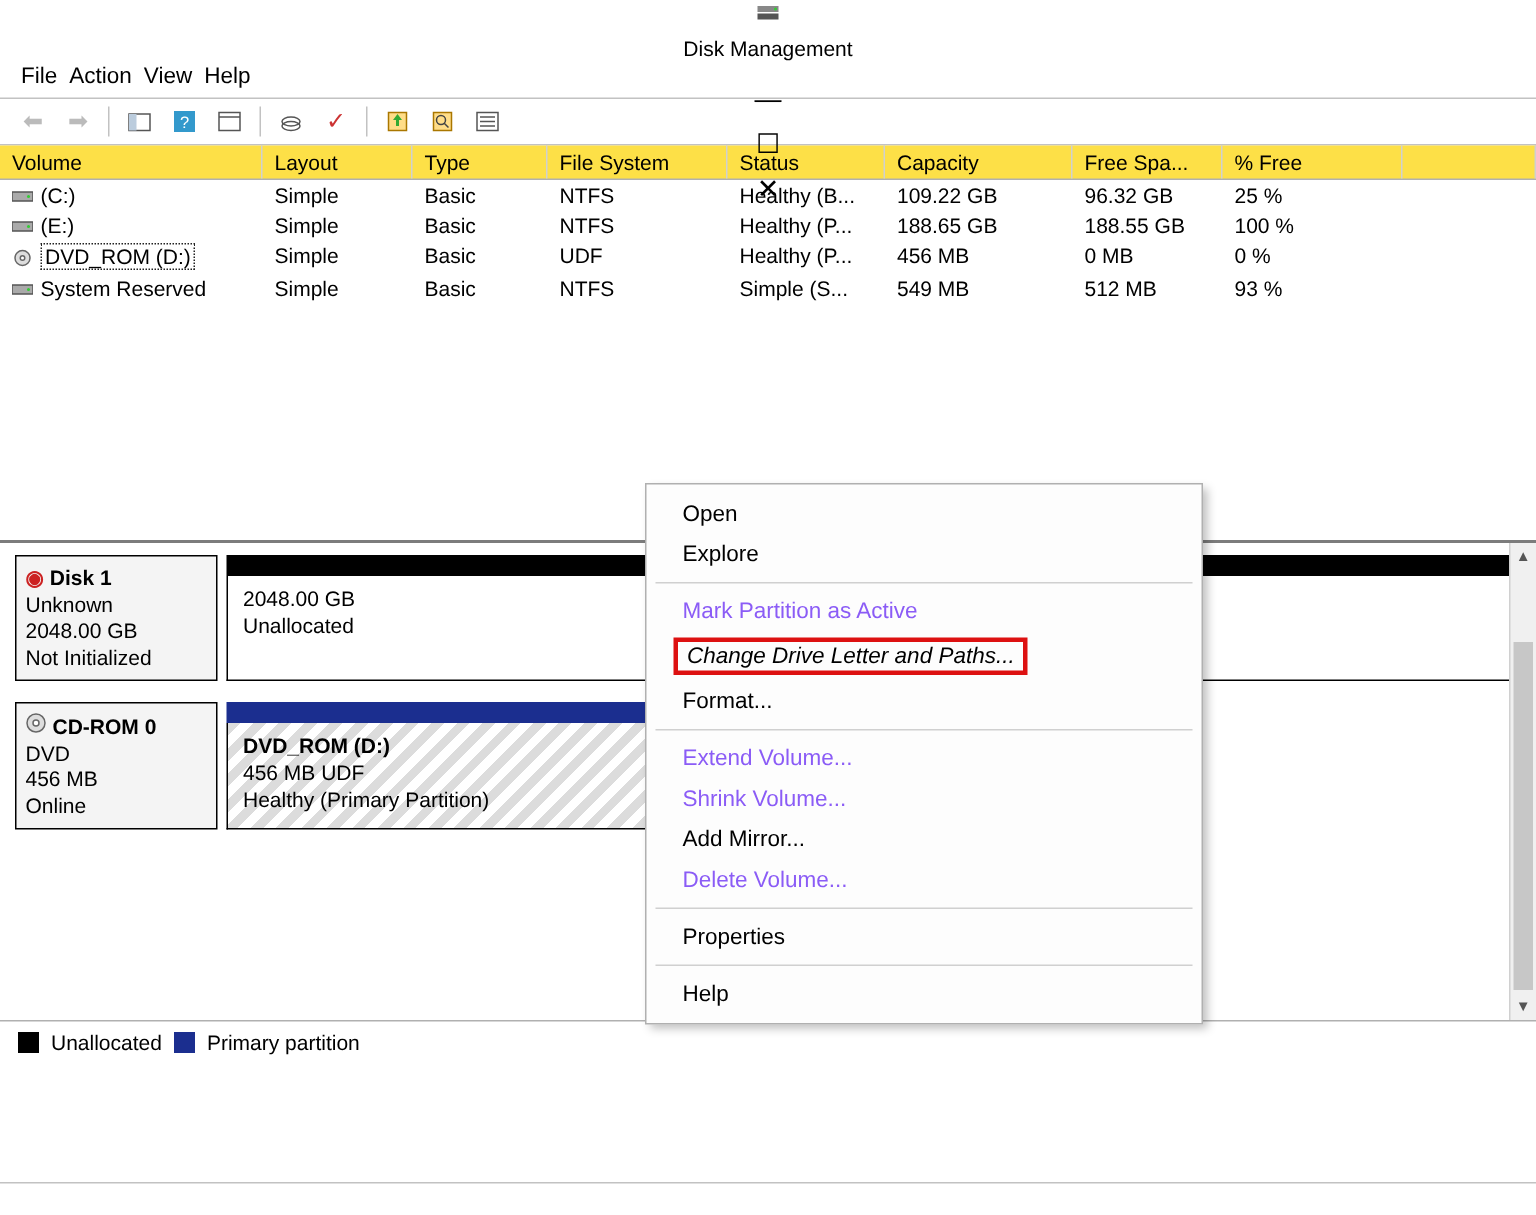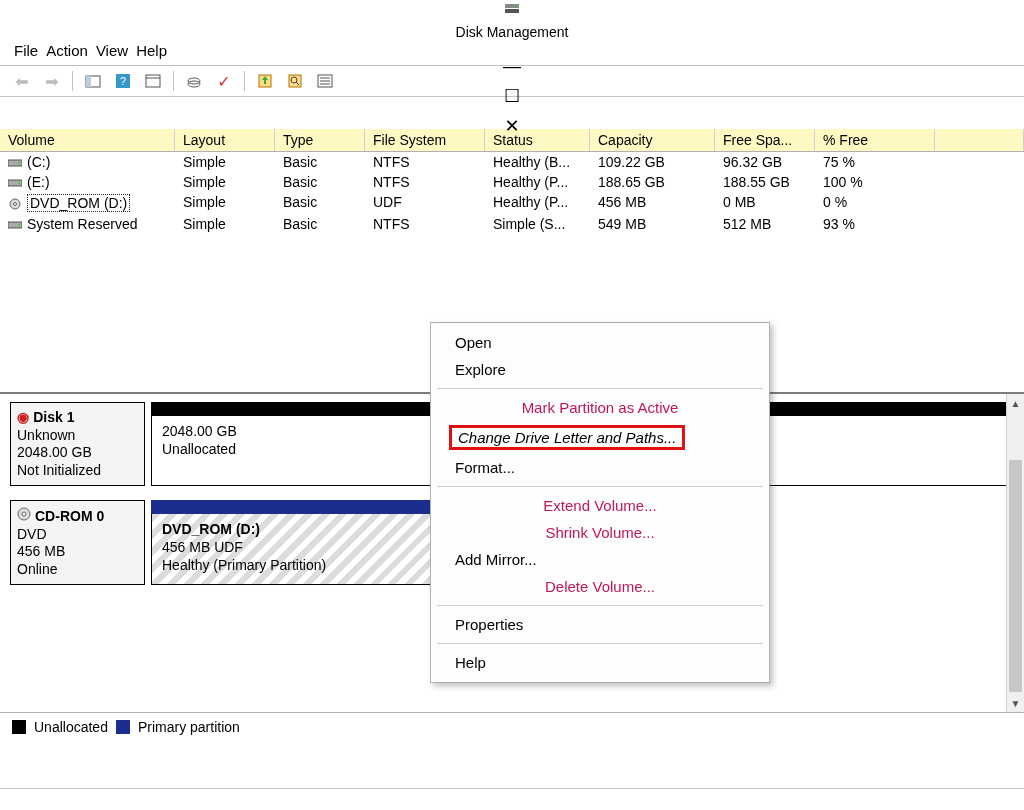--- a/index.html
+++ b/index.html
@@ -40,24 +40,23 @@
   .tbtn {
     width: 24px; height: 24px;
     display: inline-flex; align-items:center; justify-content:center;
     border:1px solid transparent;
     font-size: 16px; color:#555;
   }
   .tb-sep { width:1px; height:20px; background:#c2c2c2; margin:0 2px; }
   .table-hdr {
     display: grid;
     grid-template-columns: 175px 100px 90px 120px 105px 125px 100px 120px 1fr;
-    background: #fef9c3;
+    background: #fde047;
     border-bottom: 1px solid #b0b0b0;
     font-size: 14px;
-    margin-top: 32px;
   }
   .table-hdr > div {
     border-right: 1px solid #d0d0d0;
     padding: 3px 8px;
     white-space: nowrap;
     overflow: hidden;
   }
   .vrow {
     display: grid;
     grid-template-columns: 175px 100px 90px 120px 105px 125px 100px 120px 1fr;
@@ -125,30 +124,30 @@
   }
   .legend .sw { width:14px; height:14px; display:inline-block; }
   .status-bar {
     position:absolute; left:0; right:0; bottom:0;
     border-top: 1px solid #c2c2c2;
     height:22px;
   }
   .context-menu {
     position: absolute;
     left: 430px; top: 322px;
-    width: 340px;
+    width: 372px;
     background: #fdfdfd;
     border: 1px solid #b0b0b0;
     box-shadow: 3px 3px 6px rgba(0,0,0,0.25);
     padding: 6px 4px;
     font-size: 15px;
     z-index: 10;
   }
   .context-menu .item { padding: 5px 20px; }
-  .context-menu .item.disabled { color:#be185d;text-align:center; }
+  .context-menu .item.disabled { color:#8b5cf6; }
   .context-menu .sep { height:1px; background:#d0d0d0; margin:5px 2px; }
   .context-menu .highlight { border:3px solid #d11; display:inline-block; padding:1px 6px; margin:-1px -6px;font-style:italic; }
 </style>
 </head>
 <body>
 
 <div class="titlebar">
   <span class="app-icon">
     <svg width="16" height="16" viewBox="0 0 16 16">
         <rect x="1" y="4" width="14" height="4" fill="#888"></rect>
@@ -252,21 +251,21 @@
             <circle cx="11" cy="6" r="1" fill="#3c3"></circle>
           </svg></span>
         <span>(C:)</span>
       </div>
     <div>Simple</div>
       <div>Basic</div>
       <div>NTFS</div>
       <div>Healthy (B...</div>
       <div>109.22 GB</div>
       <div>96.32 GB</div>
-      <div>75 %</div>
+      <div>25 %</div>
       <div></div>
   </div>
   <div class="vrow">
     <div class="vol-name">
         <span class="mini-icon"><svg width="14" height="12">
             <rect x="0" y="3" width="14" height="6" fill="#aaa" stroke="#555"></rect>
             <circle cx="11" cy="6" r="1" fill="#3c3"></circle>
           </svg></span>
         <span>(E:)</span>
       </div>

